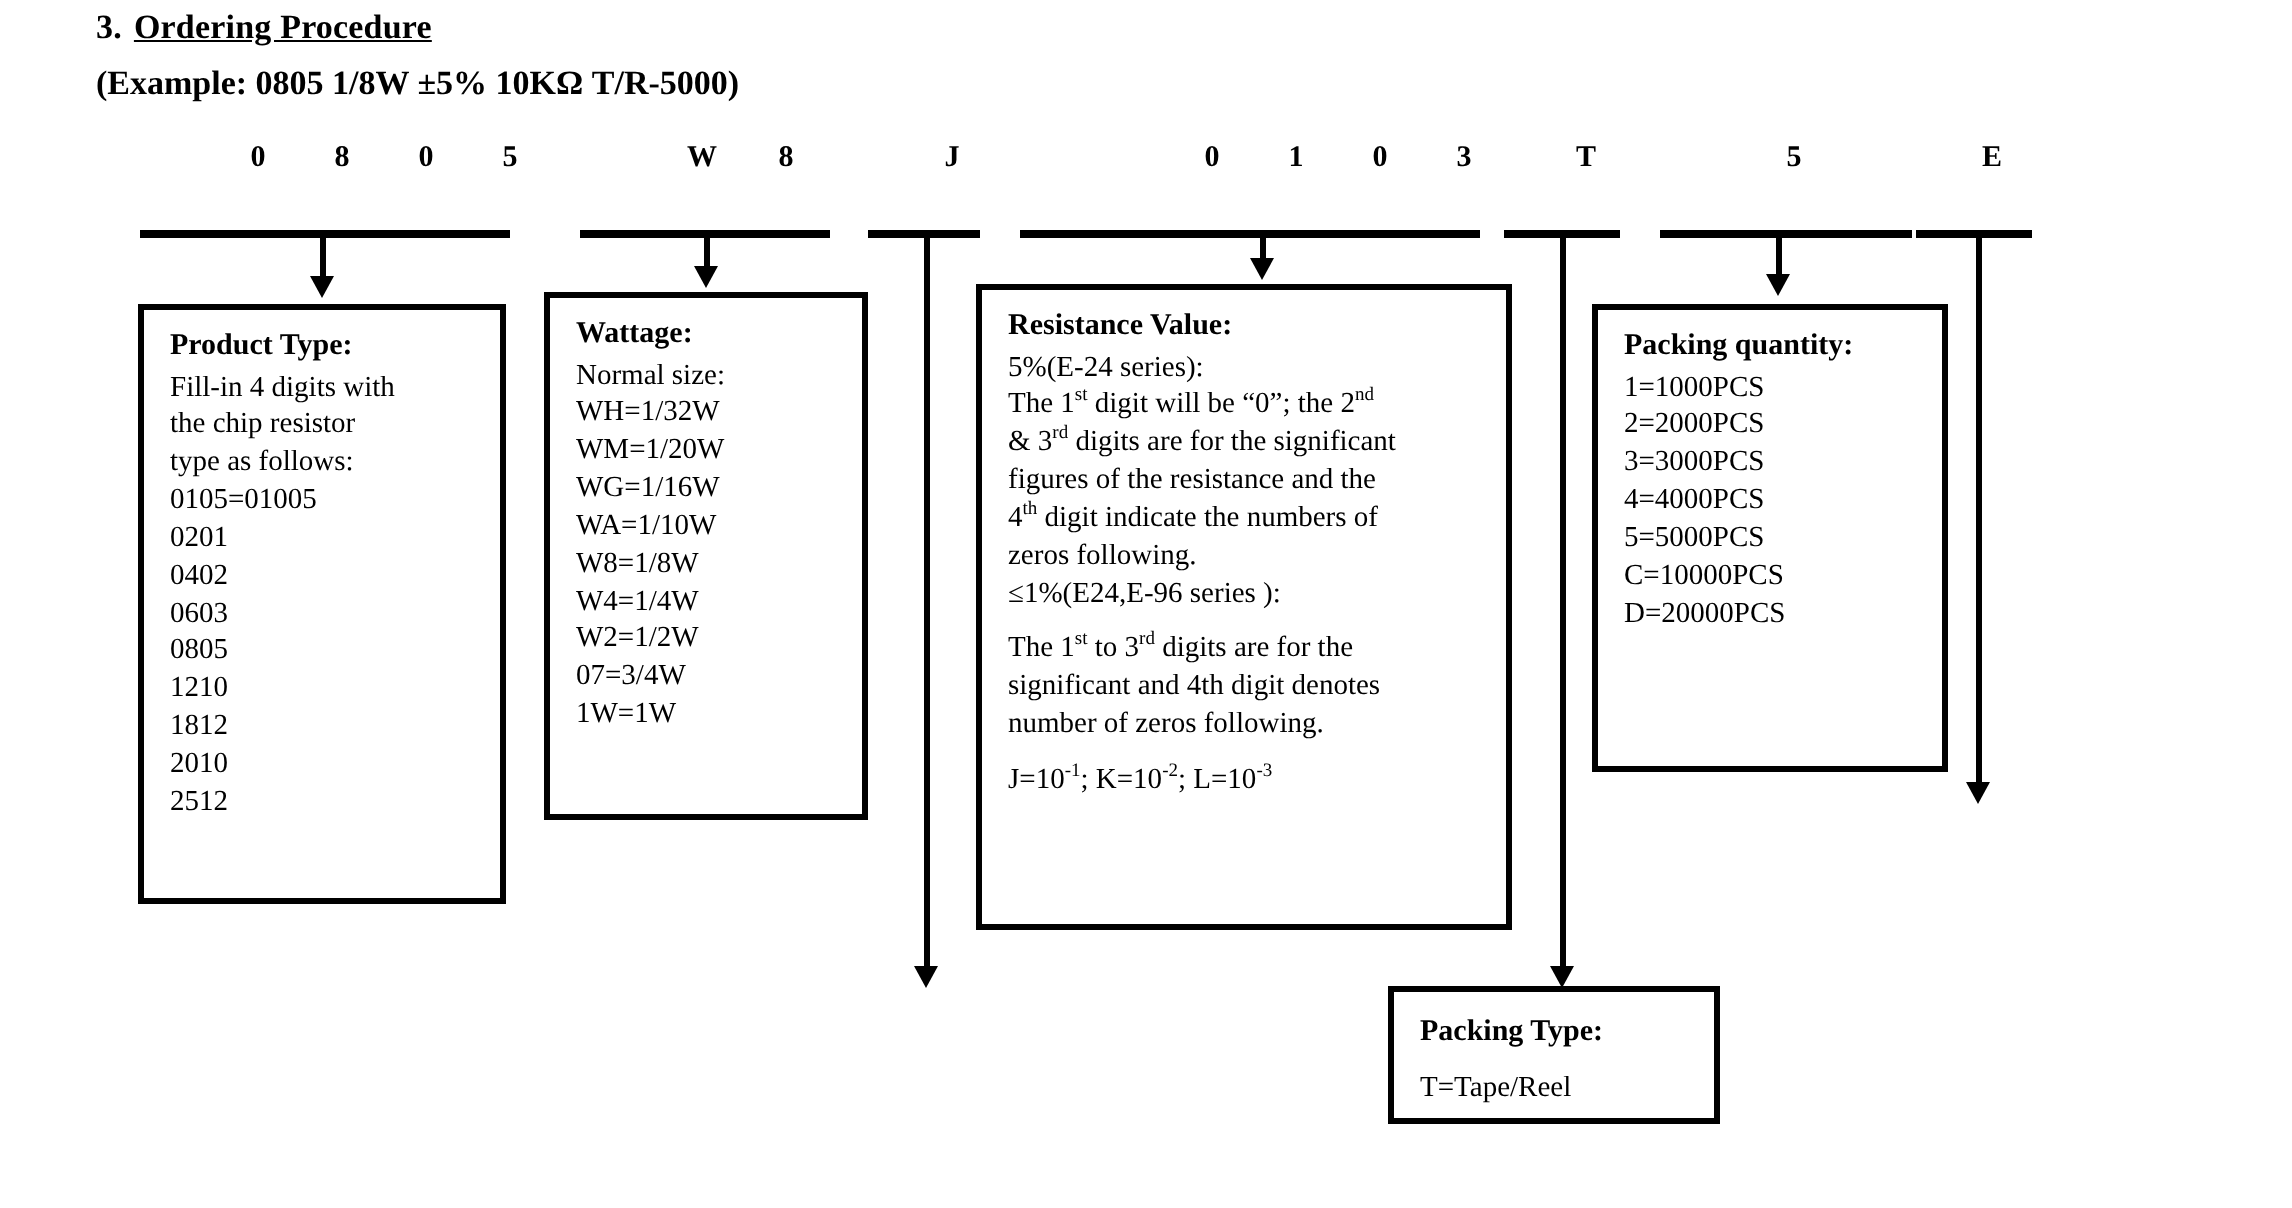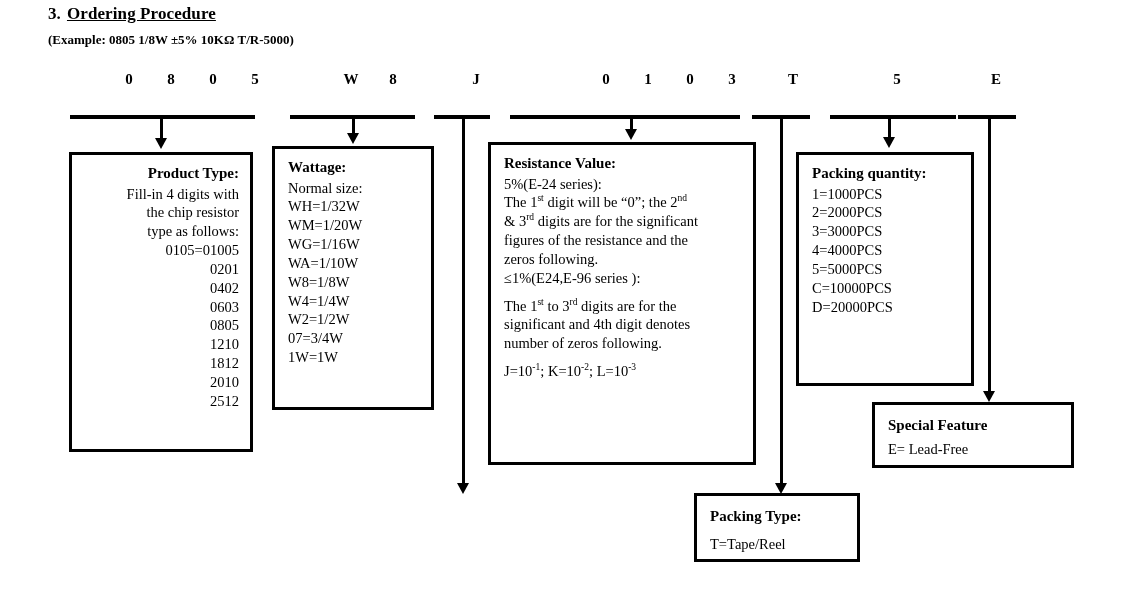--- a/index.html
+++ b/index.html
@@ -17,21 +17,21 @@
   
   .h-title {
     position:absolute; left:48px; top:4px;
     font-size:17px; font-weight:bold; letter-spacing:.1px;
     white-space:nowrap;
   }
   .h-title .num { margin-right:6px; }
   .h-title .u { text-decoration:underline; }
   .h-sub {
     position:absolute; left:48px; top:32px;
-    font-size:13px; font-weight:bold; white-space:nowrap;
+    font-size:17px; font-weight:bold; white-space:nowrap;
   }
 
   
   .code-grp {
     position:absolute; top:71px;
     font-size:15px; font-weight:bold;
     display:flex; white-space:nowrap;
   }
   .code-grp span { display:inline-block; text-align:center; }
 
@@ -121,21 +121,21 @@
   <div class="arrow" style="left:775px; top:483px;"></div>
 
   <div class="hbar" style="left:830px; top:115px; width:126px;"></div>
   <div class="vline" style="left:888px; top:117px; height:24px;"></div>
   <div class="arrow" style="left:883px; top:137px;"></div>
 
   <div class="hbar" style="left:958px; top:115px; width:58px;"></div>
   <div class="vline" style="left:988px; top:117px; height:278px;"></div>
   <div class="arrow" style="left:983px; top:391px;"></div>
 
-  <div class="box" style="left:69px; top:152px; width:184px; height:300px;text-align:right;">
+  <div class="box" style="left:69px; top:152px; width:184px; height:300px;">
     <span class="bt">Product Type:</span>
     <span class="ln">Fill-in 4 digits with</span>
     <span class="ln">the chip resistor</span>
     <span class="ln">type as follows:</span>
     <span class="ln">0105=01005</span>
     <span class="ln">0201</span>
     <span class="ln">0402</span>
     <span class="ln">0603</span>
     <span class="ln">0805</span>
     <span class="ln">1210</span>
@@ -157,20 +157,21 @@
     <span class="ln">07=3/4W</span>
     <span class="ln">1W=1W</span>
   </div>
 
   <div class="box" style="left:488px; top:142px; width:268px; height:323px;">
     <span class="bt">Resistance Value:</span>
     <span class="ln">5%(E-24 series):</span>
     <span class="ln">The 1<sup>st</sup> digit will be “0”; the 2<sup>nd</sup></span>
     <span class="ln">&amp; 3<sup>rd</sup> digits are for the significant</span>
     <span class="ln">figures of the resistance and the</span>
+    <span class="ln">4<sup>th</sup> digit indicate the numbers of</span>
     <span class="ln">zeros following.</span>
     <span class="ln">≤1%(E24,E-96 series ):</span>
     <span class="gap"></span>
     <span class="ln">The 1<sup>st</sup> to 3<sup>rd</sup> digits are for the</span>
     <span class="ln">significant and 4th digit denotes</span>
     <span class="ln">number of zeros following.</span>
     <span class="gap"></span>
     <span class="ln">J=10<sup>-1</sup>; K=10<sup>-2</sup>; L=10<sup>-3</sup></span>
   </div>
 
@@ -178,24 +179,20 @@
     <span class="bt">Packing quantity:</span>
     <span class="ln">1=1000PCS</span>
     <span class="ln">2=2000PCS</span>
     <span class="ln">3=3000PCS</span>
     <span class="ln">4=4000PCS</span>
     <span class="ln">5=5000PCS</span>
     <span class="ln">C=10000PCS</span>
     <span class="ln">D=20000PCS</span>
   </div>
 
-  <div class="box" style="left:872px; top:402px; width:202px; height:66px; padding-top:11px;">
-    <span class="bt">Special Feature</span>
-    <span class="ln" style="margin-top:4px;">E= Lead-Free</span>
-  </div>
 
 
   <div class="box" style="left:694px; top:493px; width:166px; height:69px; padding-top:11px;">
     <span class="bt">Packing Type:</span>
     <span class="ln" style="margin-top:8px;">T=Tape/Reel</span>
   </div>
 
 </div>
 
 </body></html>

